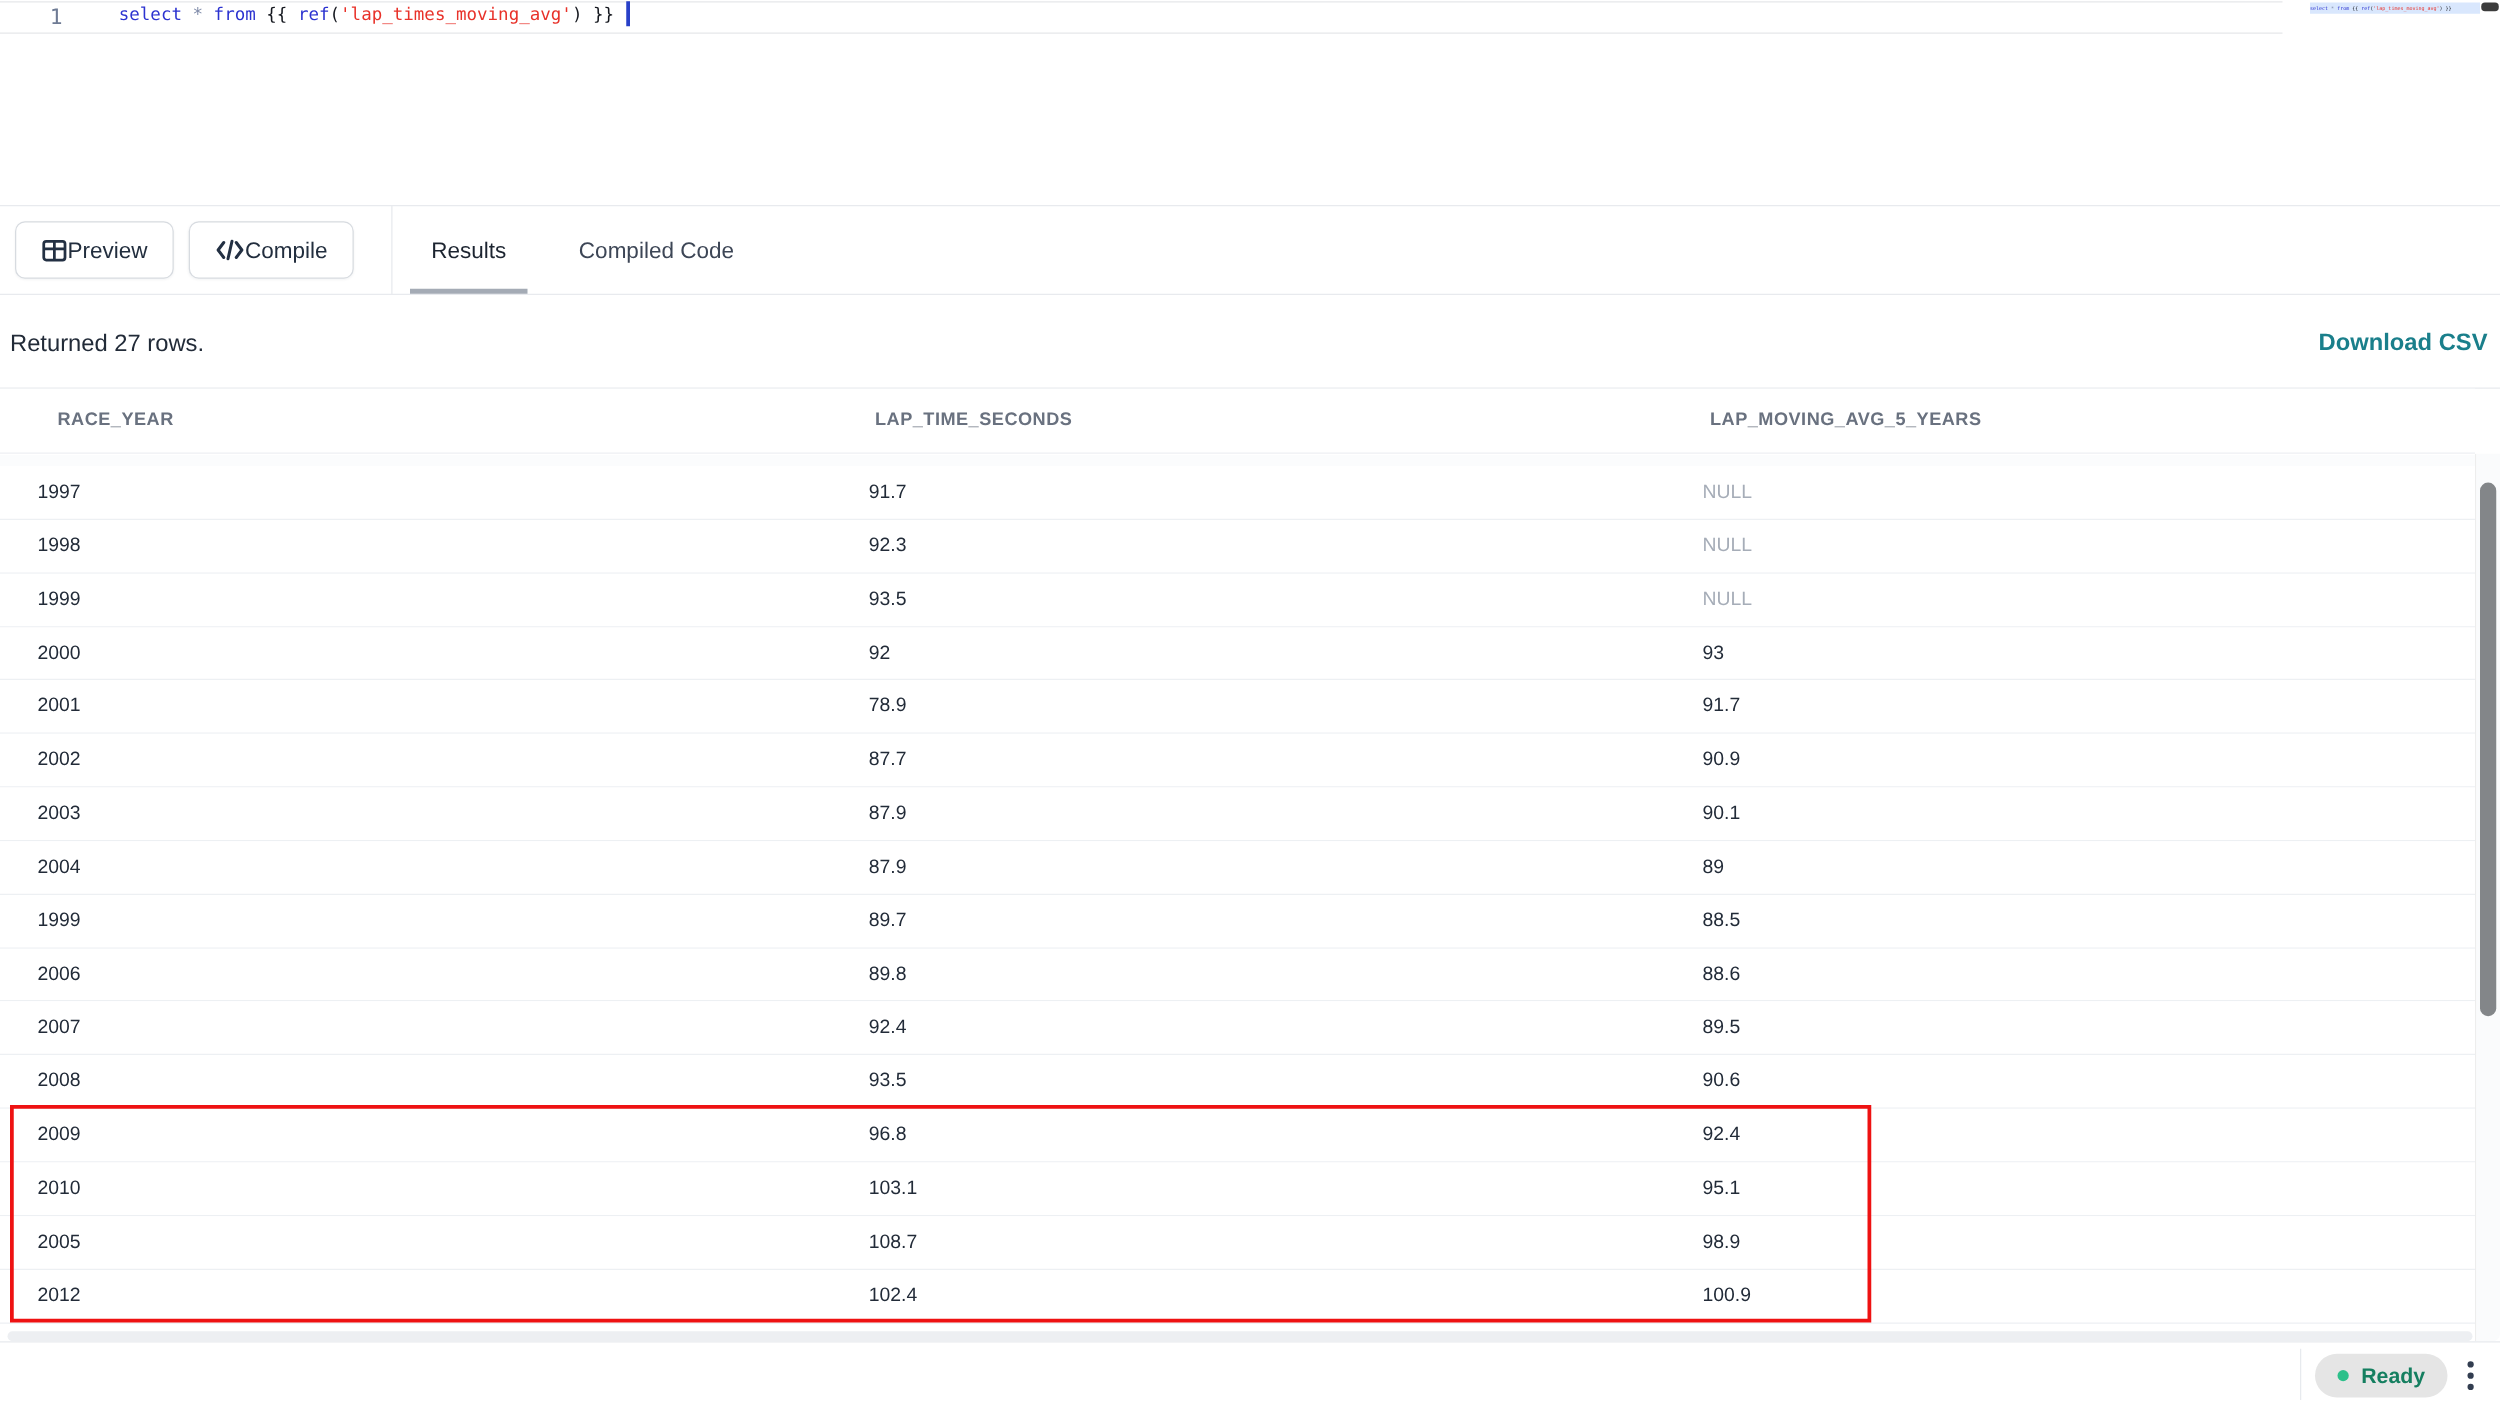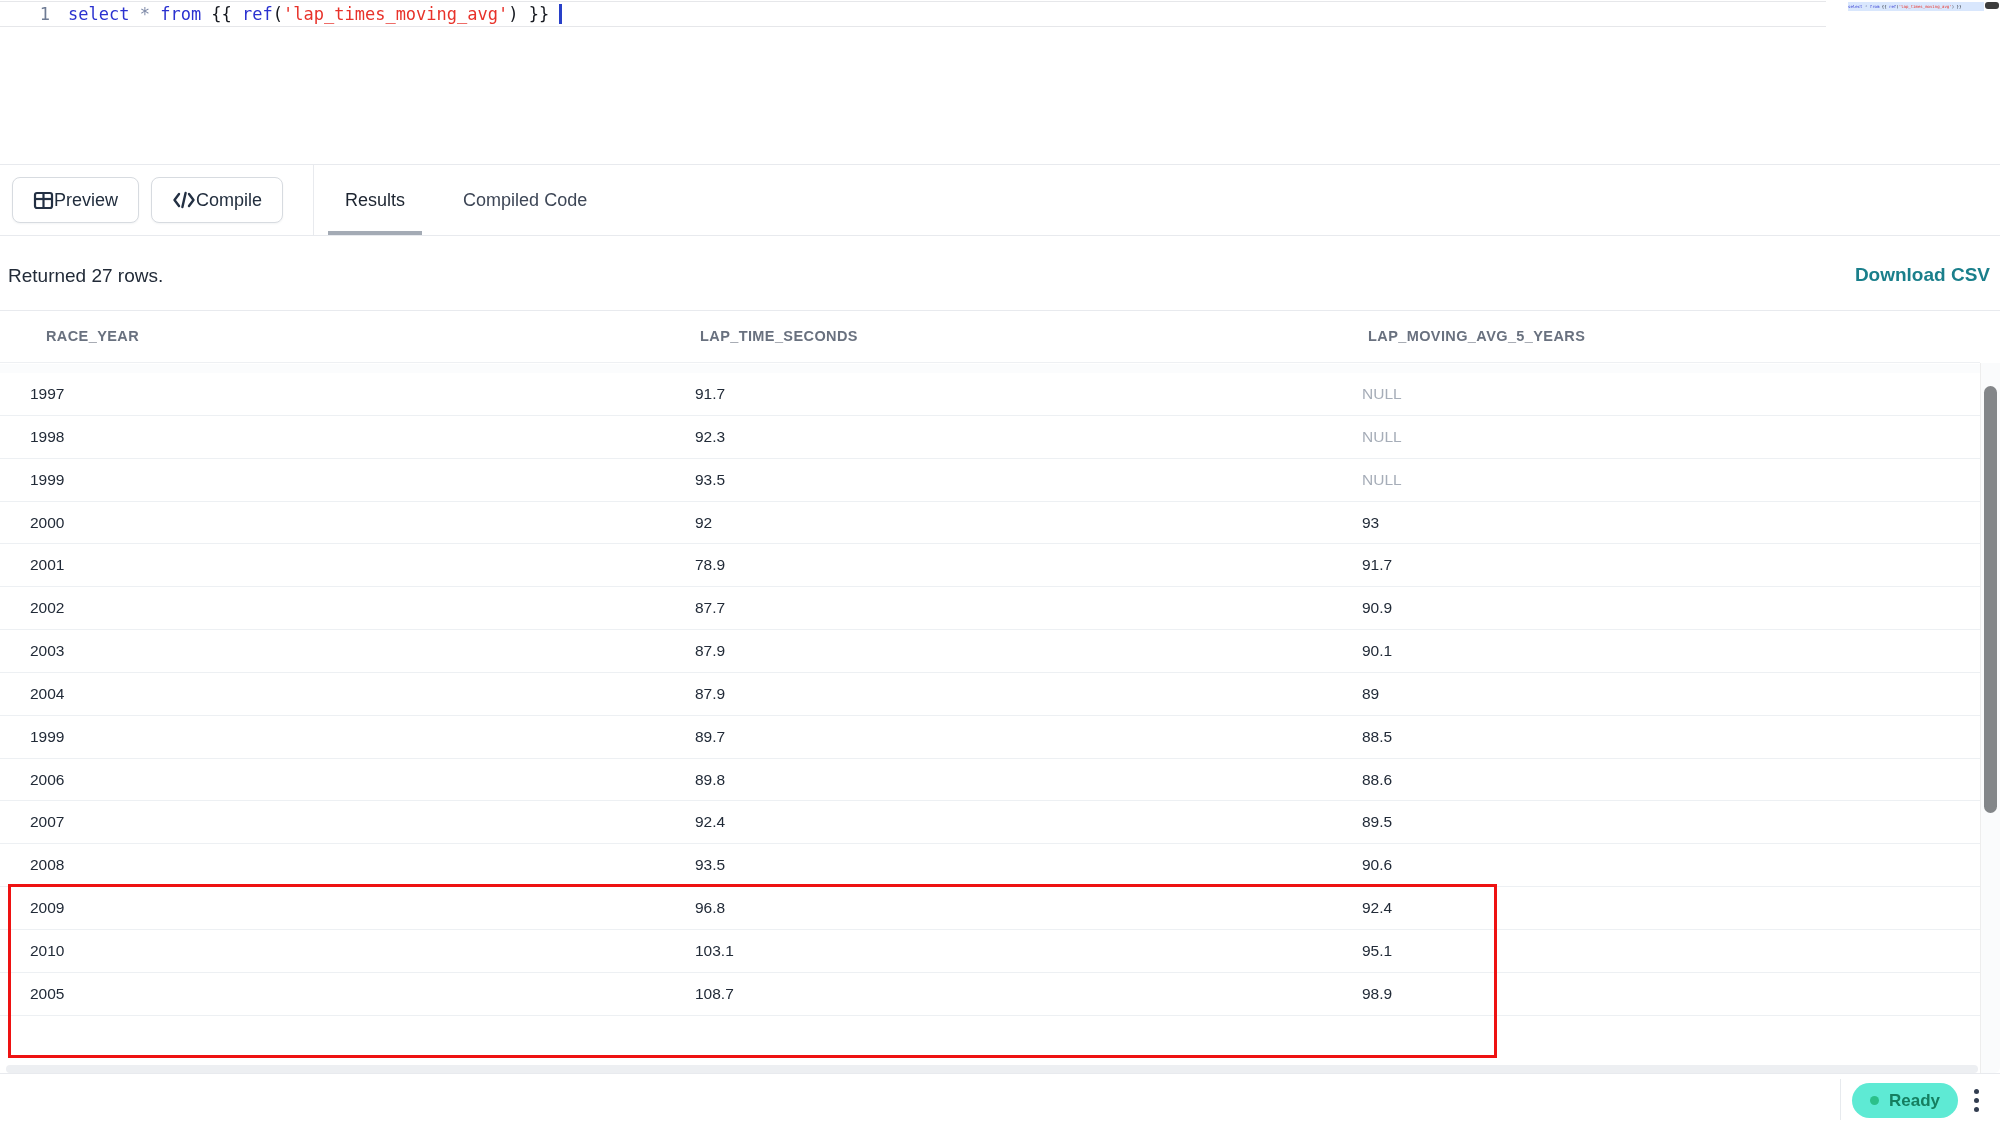--- a/index.html
+++ b/index.html
@@ -6,22 +6,22 @@
   html,body { width:2000px; height:1124px; background:#ffffff; overflow:hidden;
               font-family:"Liberation Sans", sans-serif; }
   .screen { position:relative; width:2000px; height:1124px; background:#fff; }
 
   
   .editor { position:absolute; left:0; top:0; width:2000px; height:164px; background:#fff; }
   .active-line { position:absolute; left:0; top:1px; width:1826px; height:26px;
                  border-top:1px solid #e6e7ea; border-bottom:1px solid #e6e7ea; background:#fff; }
   .gutter { position:absolute; left:24px; top:4px; width:26px; text-align:right;
             font-family:"DejaVu Sans Mono", monospace; font-size:17px; color:#6e7b94; }
-  .code-line { position:absolute; left:68px; top:4px; white-space:pre;
-               font-family:"DejaVu Sans Mono", monospace; font-size:17px; color:#1a1d26; }
+  .code-line { position:absolute; left:95px; top:4px; white-space:pre;
+               font-family:"DejaVu Sans Mono", monospace; font-size:14px; color:#1a1d26; }
   .tok-kw { color:#2b32d0; }
   .tok-pl { color:#15181f; }
   .tok-op { color:#7e8aa8; }
   .tok-str { color:#e8322a; }
   .cursor { display:inline-block; width:3px; height:20px; background:#2840c8;
             vertical-align:middle; margin-left:10px; margin-top:-3px; }
   .minimap { position:absolute; left:1848px; top:0; width:136px; height:160px; background:#fff; }
   .minimap-line { position:absolute; left:0; top:2px; width:136px; height:9px; background:#d9e7fd;
                   overflow:hidden; white-space:pre; font-family:"DejaVu Sans Mono", monospace;
                   font-size:4px; line-height:9px; }
@@ -74,21 +74,21 @@
   .t-thumb { position:absolute; left:3px; top:23px; width:13px; height:427px;
              background:#838689; border-radius:7px; cursor:pointer; }
   .bottom-strip { position:absolute; left:6px; top:754px; width:1972px; height:8px;
                   background:#edeff2; border-radius:4px; }
 
   
   .status-bar { position:absolute; left:0; top:1073px; width:2000px; height:51px; background:#fff;
                 border-top:1px solid #e8eaee; }
   .status-divider { position:absolute; left:1840px; top:5px; bottom:4px; width:1px; background:#e7eaee; }
   .ready-badge { position:absolute; left:1852px; top:9px; height:35px; padding:0 18px;
-                 background:#5eead4; border-radius:18px; display:flex; align-items:center; gap:10px; }
+                 background:#e5e5e5; border-radius:18px; display:flex; align-items:center; gap:10px; }
   .ready-dot { width:9px; height:9px; border-radius:50%; background:#2cc08a; }
   .ready-label { font-size:17px; font-weight:600; color:#157f60; }
   .kebab { position:absolute; left:1966px; top:11px; width:20px; height:30px; display:flex;
            flex-direction:column; align-items:center; justify-content:center; gap:4px; cursor:pointer; }
   .kebab i { width:5px; height:5px; border-radius:50%; background:#323d50; }
 </style>
 </head>
 <body>
 
 <div class="screen">
@@ -219,20 +219,25 @@
         <div class="trow">
           <span class="cell col0">2010</span>
           <span class="cell col1">103.1</span>
           <span class="cell col2">95.1</span>
         </div>
         <div class="trow">
           <span class="cell col0">2005</span>
           <span class="cell col1">108.7</span>
           <span class="cell col2">98.9</span>
         </div>
+        <div class="trow">
+          <span class="cell col0">2012</span>
+          <span class="cell col1">102.4</span>
+          <span class="cell col2">100.9</span>
+        </div>
       </div>
     <div class="red-box"></div>
     <div class="t-scrollbar">
       <div class="t-thumb"></div>
     </div>
     <div class="bottom-strip"></div>
   </div>
 
   <div class="status-bar">
     <div class="status-divider"></div>

